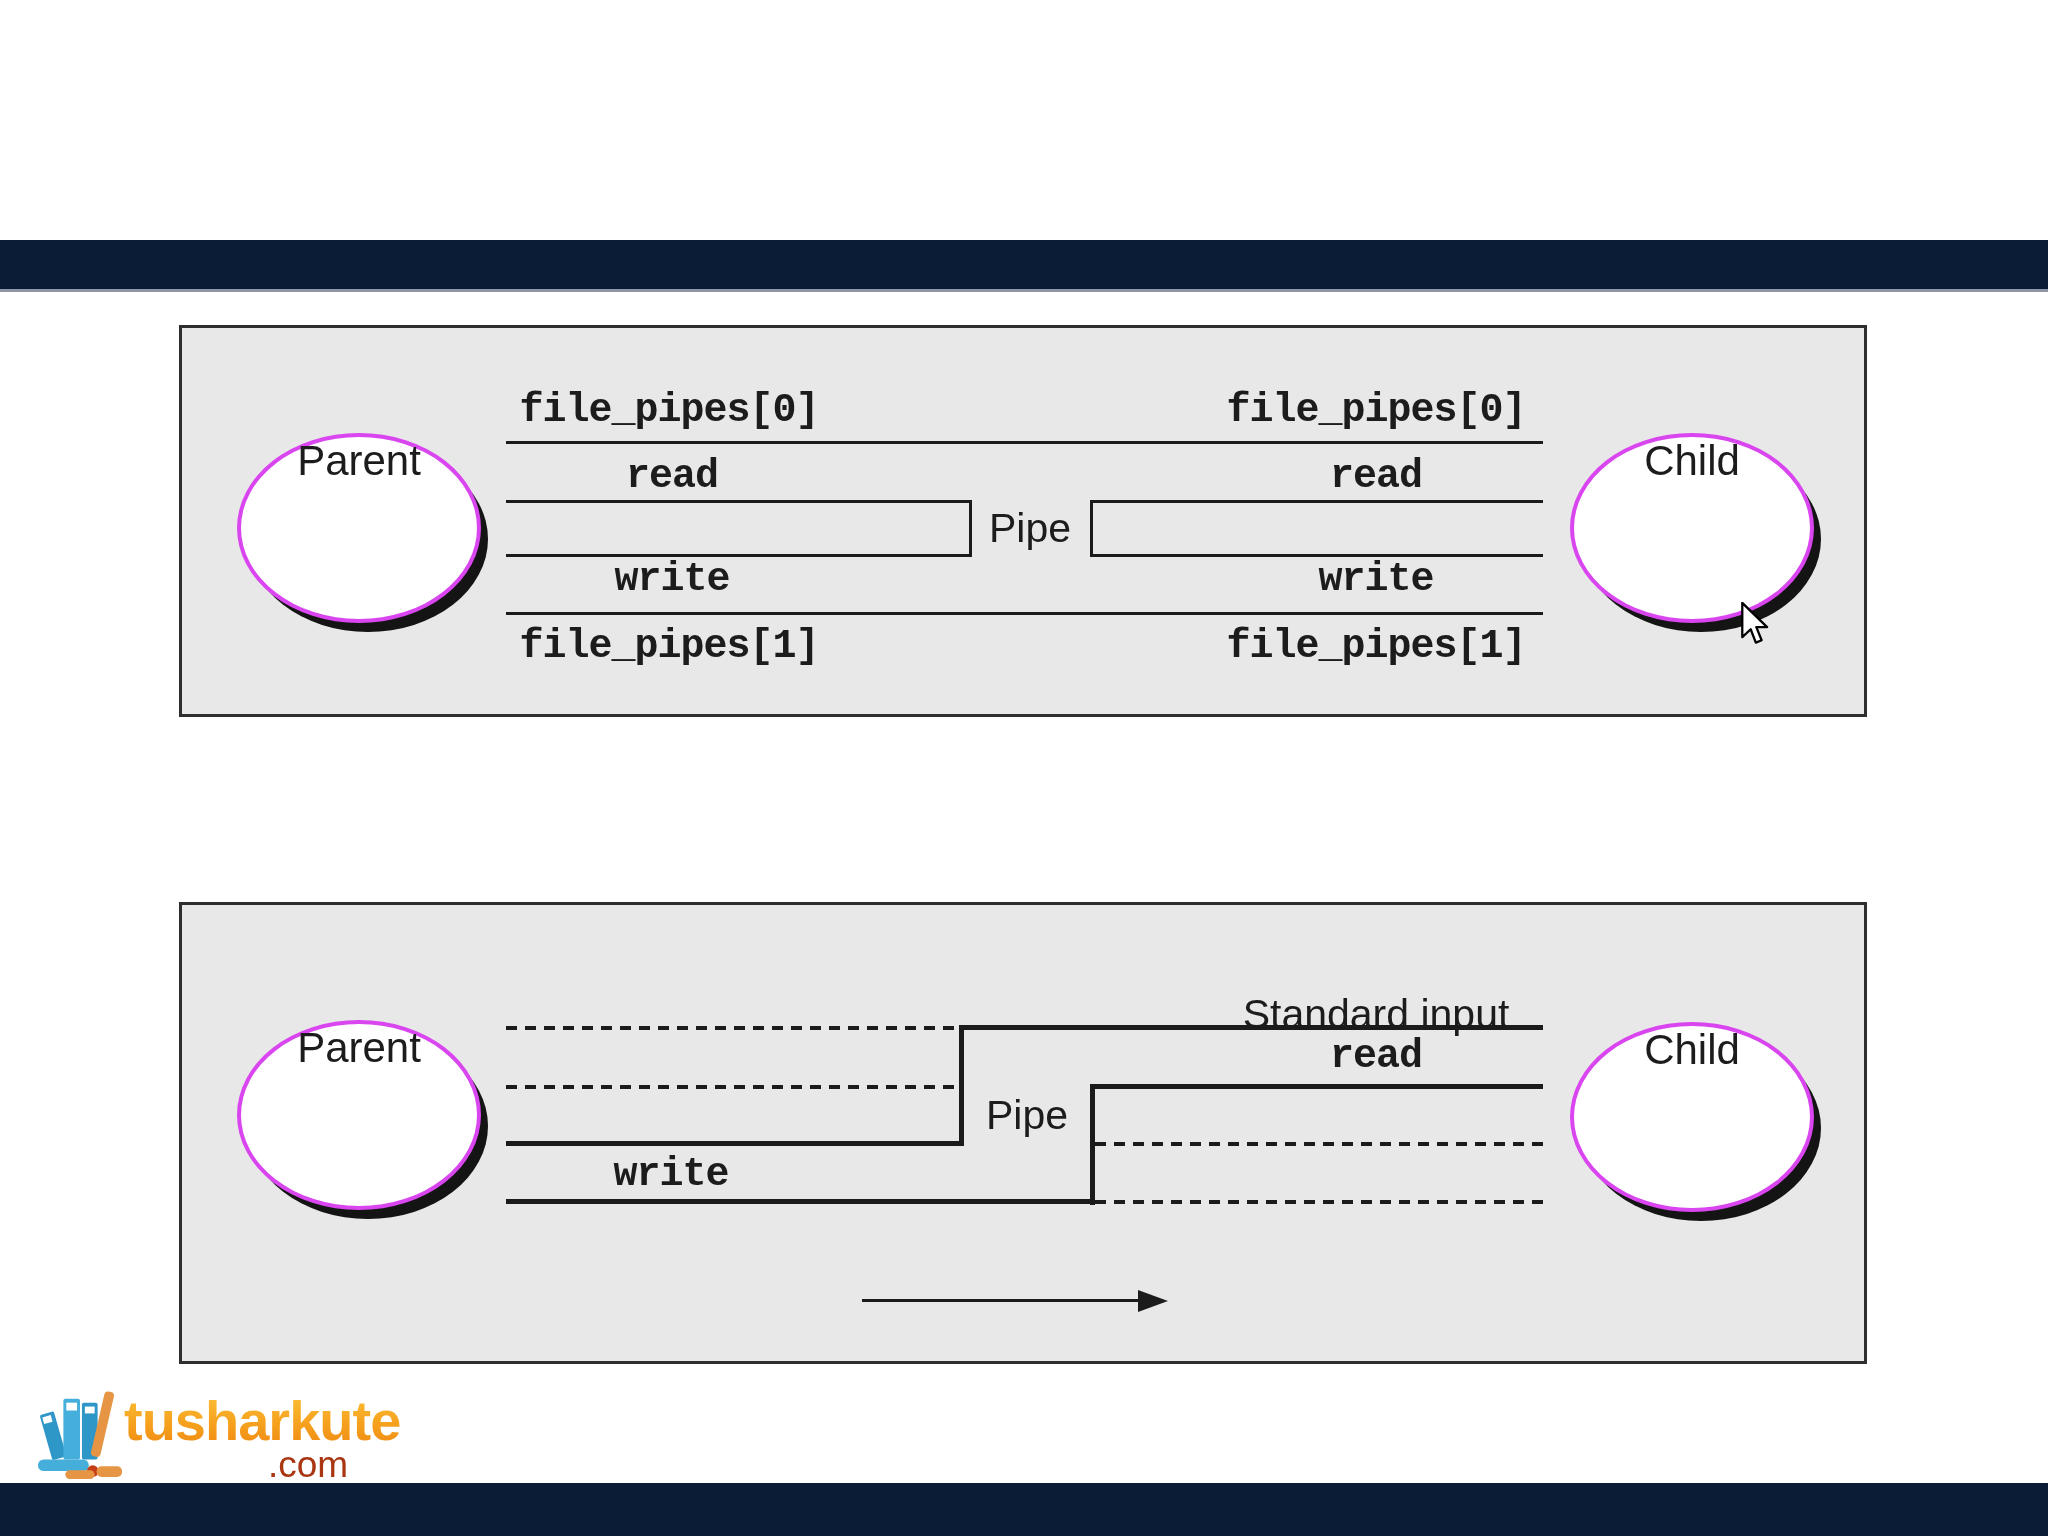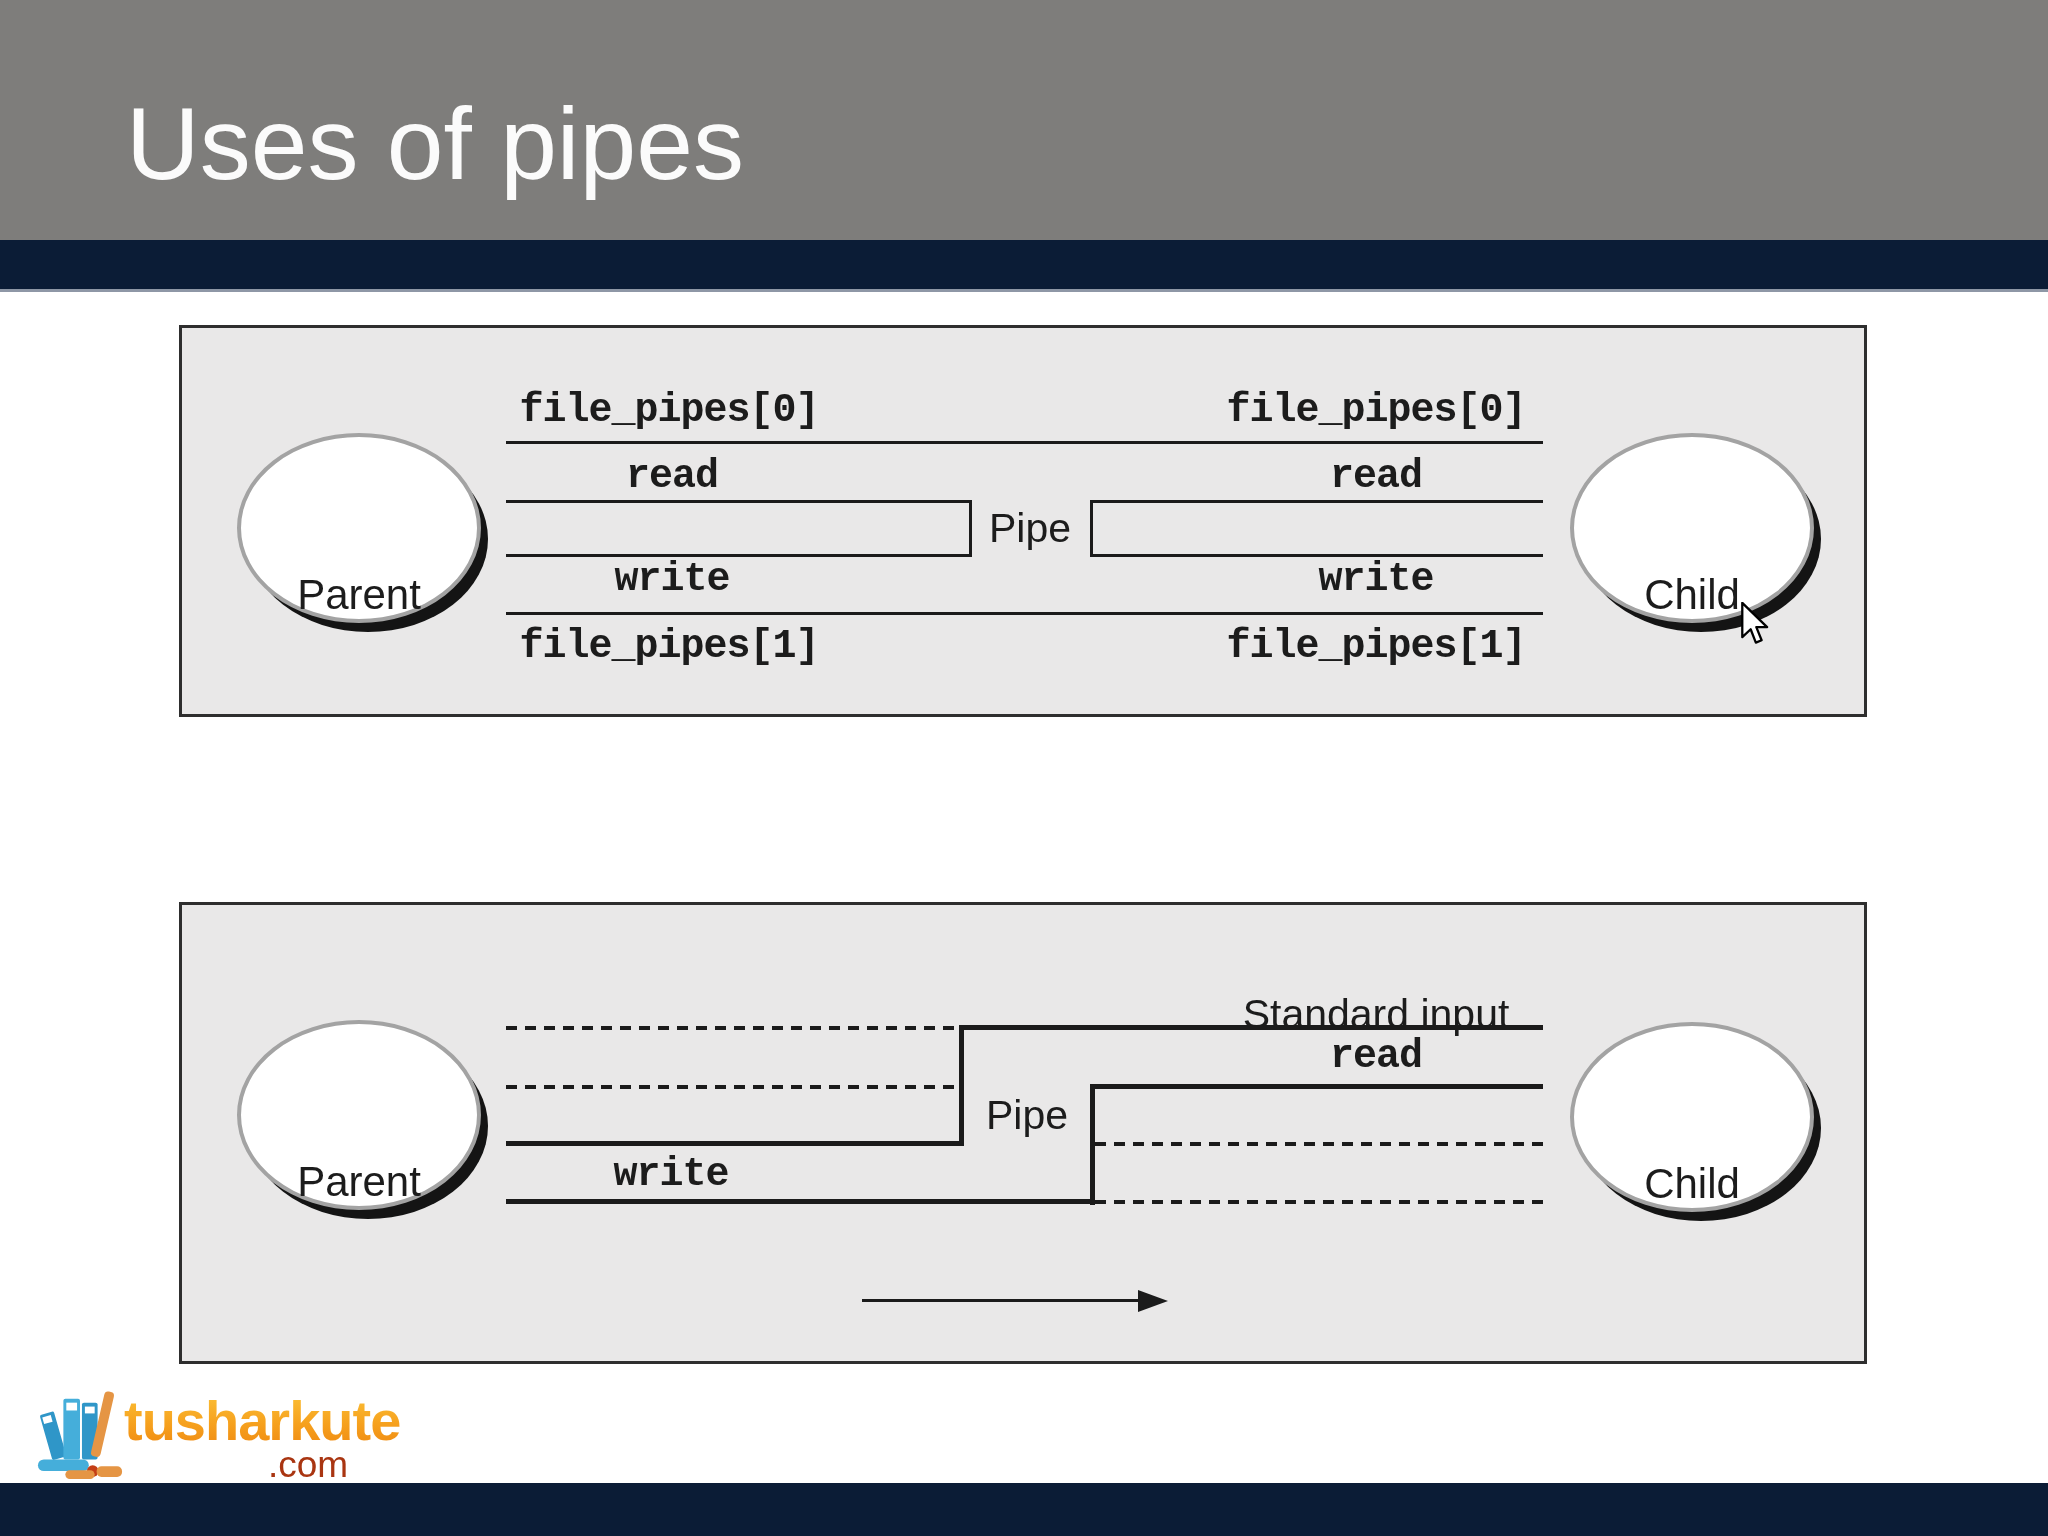--- a/index.html
+++ b/index.html
@@ -33,23 +33,23 @@
   
   .dbox{
     position:absolute;left:179px;width:1688px;
     background:var(--box-bg,#e9e8e8);border:3px solid var(--box-border,#2e2e2e);
   }
   .dbox1{top:325px;height:392px;}
   .dbox2{top:902px;height:462px;}
   
   .ellipse{
     position:absolute;width:244px;height:190px;background:#fff;
-    border:4px solid #a3a3a3;border-radius:50%;
+    border:4px solid #d946ef;border-radius:50%;
     box-shadow:9px 11px 0 -2px #141414;
-    display:flex;align-items:flex-end;justify-content:center;
+    display:flex;align-items:flex-start;justify-content:center;
   }
   .ellipse span{font-size:42px;color:#1c1c1c;}
   .mono{
     position:absolute;transform:translate(-50%,-50%);white-space:nowrap;
     font-family:"Liberation Mono","DejaVu Sans Mono",monospace;
     font-size:40px;font-weight:700;color:#1c1c1c;letter-spacing:-1px;
   }
   .sans{
     position:absolute;transform:translate(-50%,-50%);white-space:nowrap;
     font-size:41px;color:#1c1c1c;
@@ -82,23 +82,20 @@
     font-size:37px;font-weight:400;color:var(--logo-red,#a93511);
   }
   
   .cursor{position:absolute;left:1740px;top:602px;}
 </style>
 </head>
 <body>
 
 <div class="slide">
 
-  <div class="header">
-    <div class="title">Uses of pipes</div>
-  </div>
   <div class="navy-bar"></div>
 
   <div class="dbox dbox1">
 
     <div class="ellipse" style="left:55px;top:105px;">
       <span>Parent</span>
     </div>
     <div class="ellipse" style="left:1388px;top:105px;">
       <span>Child</span>
     </div>

